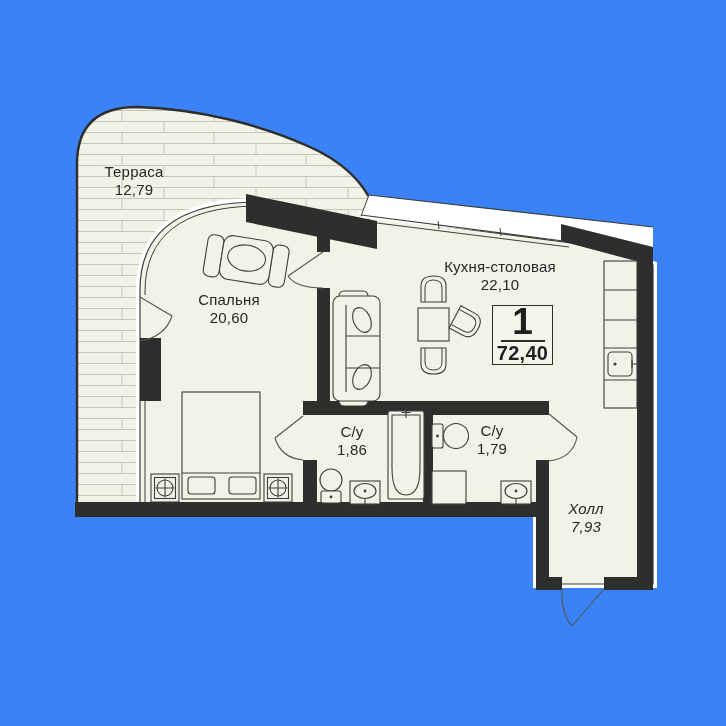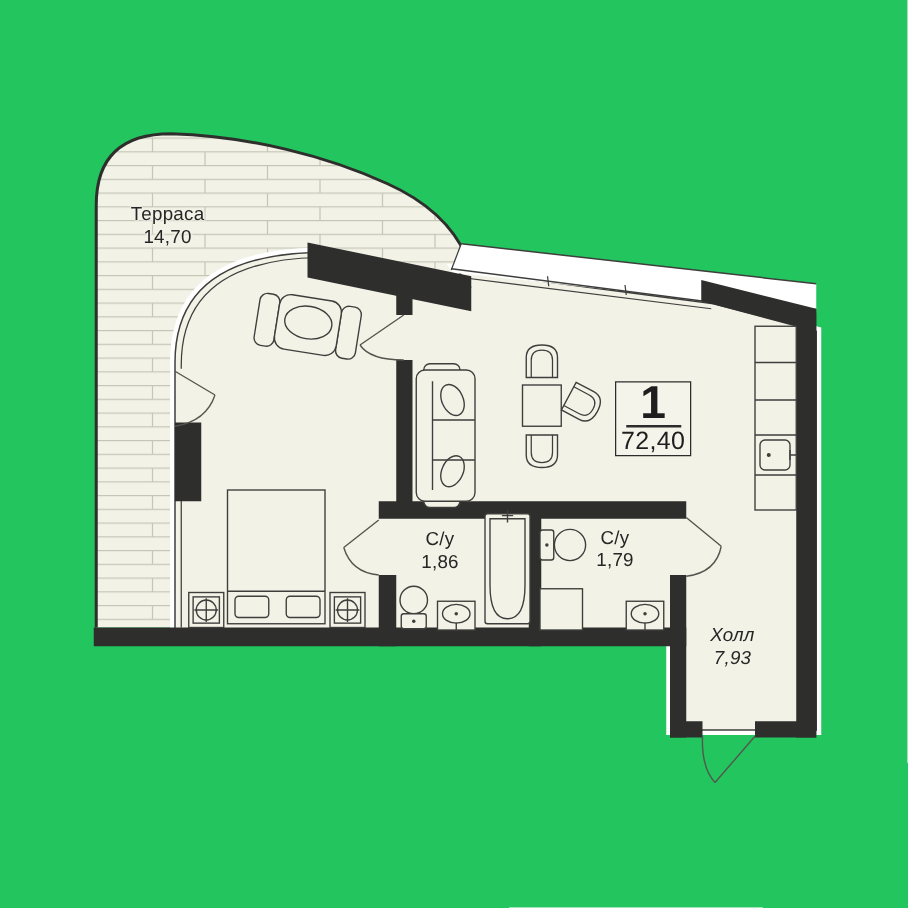--- a/index.html
+++ b/index.html
@@ -4,21 +4,21 @@
 <style>
   :root{
     --wall:#2e2e2c;
     --floor:#f2f2e7;
     --line:#3e3e3c;
     --hatch:#c6c6b8;
     --text:#262626;
   }
   html,body{margin:0;padding:0;background:#ffffff;}
   body{width:726px;height:726px;font-family:"Liberation Sans","DejaVu Sans",sans-serif;}
-  .plan{position:relative;width:726px;height:726px;background:#22c55e;overflow:hidden;}
+  .plan{position:relative;width:726px;height:726px;background:#3b82f6;overflow:hidden;}
   .plan svg{position:absolute;left:0;top:0;}
 
   
   .wall{fill:var(--wall);stroke:none;}
   .outline{fill:none;stroke:var(--wall);stroke-width:2.4;}
   .thin{fill:none;stroke:var(--line);stroke-width:1.2;}
   .thin-light{fill:none;stroke:var(--line);stroke-width:1;}
   .floorfill{fill:var(--floor);}
   .gapstroke{fill:none;stroke:#ffffff;stroke-width:8;}
   .furn{fill:var(--floor);stroke:var(--line);stroke-width:1.1;}
@@ -37,21 +37,21 @@
   .room-label.halo{text-shadow:0 0 2px #f2f2e7,0 0 2px #f2f2e7,0 0 3px #f2f2e7,1px 1px 2px #f2f2e7,-1px -1px 2px #f2f2e7;}
 
   .unit-badge{
     position:absolute;left:492px;top:305px;width:61px;height:60px;
     background:#f4f4ea;border:1.6px solid #2c2c2c;box-sizing:border-box;
     display:flex;flex-direction:column;align-items:center;justify-content:center;
     color:#1e1e1e;
   }
   .unit-badge .rooms{font-size:37px;line-height:32px;font-weight:600;}
   .unit-badge .rule{width:44px;height:2px;background:#2c2c2c;margin:2px 0 1px 0;}
-  .unit-badge .area{font-size:20px;line-height:21px;font-weight:400;letter-spacing:.3px;}
+  .unit-badge .area{font-size:20px;line-height:21px;font-weight:700;letter-spacing:.3px;}
 </style>
 </head>
 <body>
 
 <div class="plan">
 
   <svg width="726" height="726" viewBox="0 0 726 726">
     <defs>
       <pattern id="deck" width="92" height="22" patternUnits="userSpaceOnUse">
         <path d="M0,0.5 H92 M0,11.5 H92" stroke="#c6c6b8" stroke-width="1" fill="none"></path>
@@ -190,21 +190,29 @@
         <rect class="furn" x="501" y="481" width="30" height="23"></rect>
         <ellipse class="furnline" cx="516" cy="491" rx="11" ry="7.5"></ellipse>
         <circle class="dot" cx="516" cy="491" r="1.4"></circle>
         <path class="furnline" d="M516,498 V505"></path>
       </g>
     </g>
   </svg>
 
   <div class="room-label halo" style="left:134px;top:181px;">
     <div>Терраса</div>
-    <div>14,70</div>
+    <div>12,79</div>
+  </div>
+  <div class="room-label" style="left:229px;top:309px;">
+    <div>Спальня</div>
+    <div>20,60</div>
+  </div>
+  <div class="room-label" style="left:500px;top:276px;">
+    <div>Кухня-столовая</div>
+    <div>22,10</div>
   </div>
   <div class="room-label" style="left:352px;top:441px;">
     <div>С/у</div>
     <div>1,86</div>
   </div>
   <div class="room-label" style="left:492px;top:440px;">
     <div>С/у</div>
     <div>1,79</div>
   </div>
   <div class="room-label" style="left:586px;top:518px;font-style:italic;">

